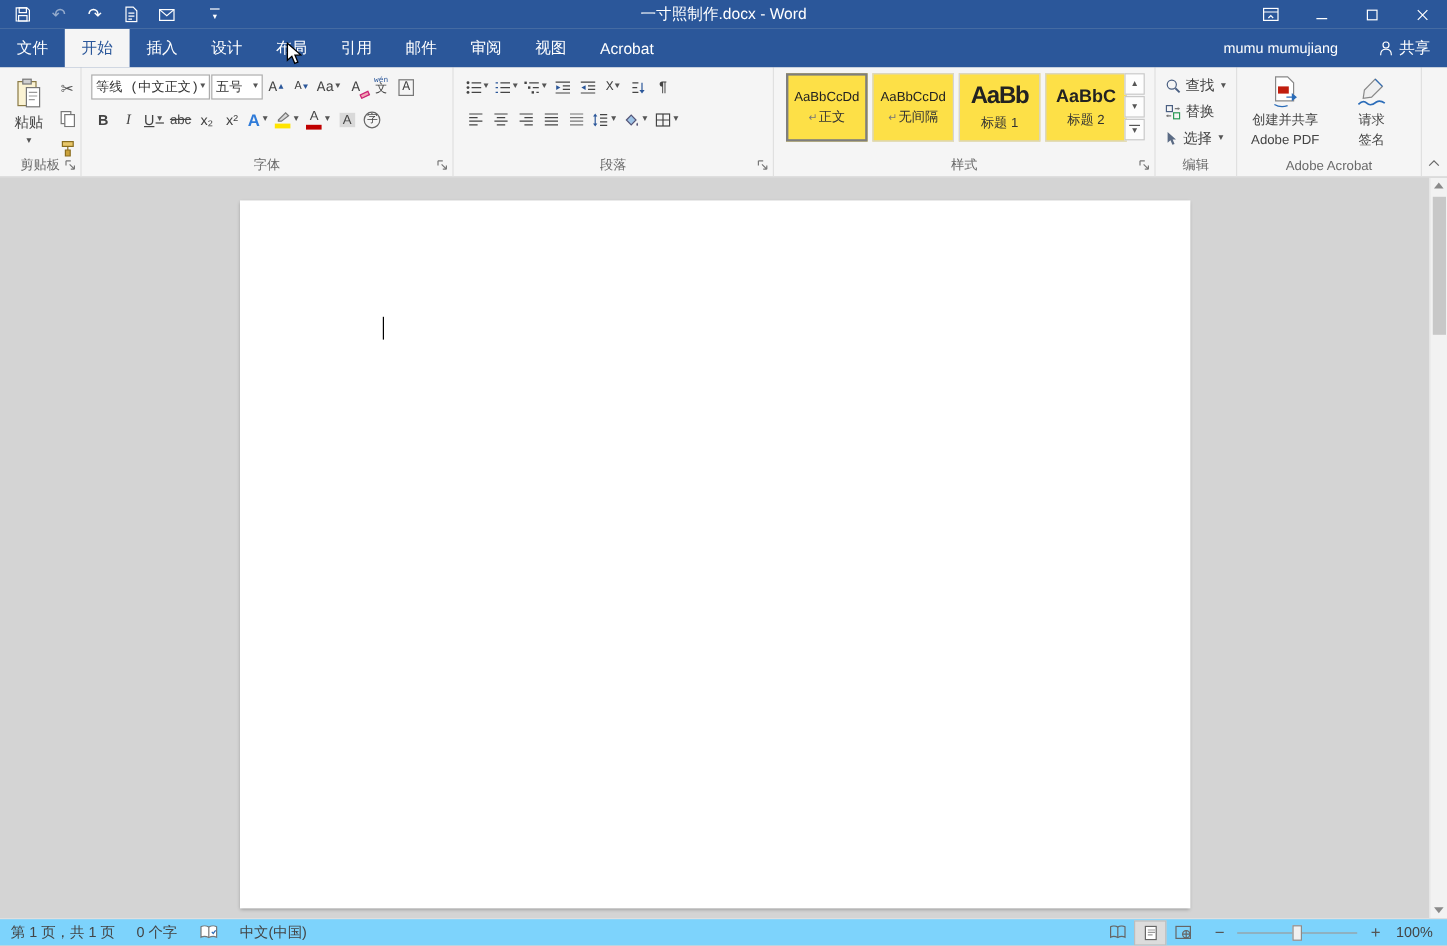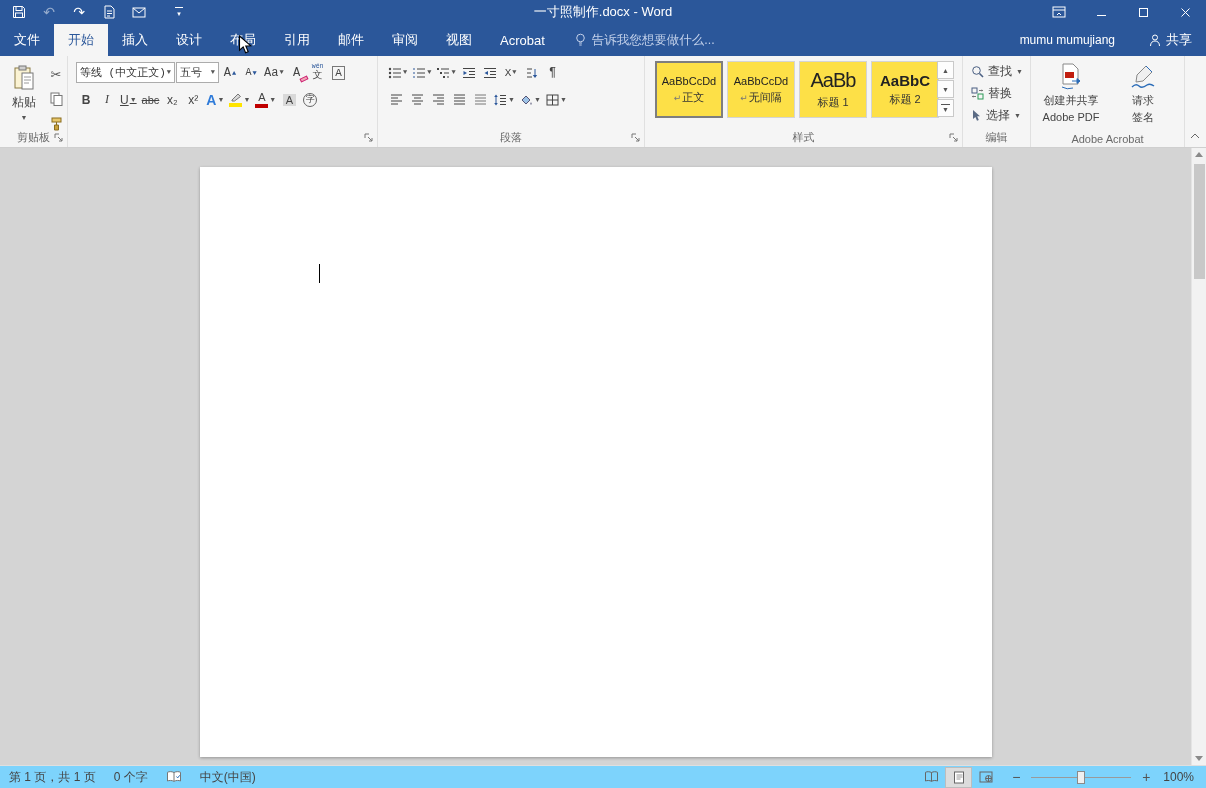--- a/index.html
+++ b/index.html
@@ -67,21 +67,21 @@
 
   
   .g-para { width:267px; }
 
   
   .g-styles { width:318px; }
   .gallery { position:absolute; left:10px; top:5px; display:flex; gap:4px; }
   .stylecard { width:68px; height:57px; background:#fde047; border:1px solid #d4d4d4; display:flex; flex-direction:column; align-items:center; justify-content:center; gap:3px; cursor:default; }
   .stylecard.sel { border:2px solid #7e7e7e; }
   .sc-prev { font-size:11px; color:#222; white-space:nowrap; }
-  .sc-prev.h1 { font-size:20px; font-weight:normal; letter-spacing:-1px; }
+  .sc-prev.h1 { font-size:20px; font-weight:bold; letter-spacing:-1px; }
   .sc-prev.h2 { font-size:15px; font-weight:bold; }
   .sc-name { font-size:11px; color:#333; white-space:nowrap; }
   .sc-name .mk { font-size:9px; color:#777; margin-right:1px; }
   .galscroll { position:absolute; right:8px; top:5px; display:flex; flex-direction:column; gap:1px; }
   .galbtn { width:17px; height:18px; background:#fdfdfd; border:1px solid #c9c9c9; display:flex; flex-direction:column; align-items:center; justify-content:center; color:#555; font-size:7px; }
   .galbtn .mline { width:9px; height:1px; background:#555; margin-bottom:1px; }
 
   
   .g-edit { width:68px; padding-top:4px; }
   .edrow { display:flex; align-items:center; gap:4px; height:22px; padding-left:8px; font-size:12px; color:#444; }
@@ -193,27 +193,20 @@
     <div class="tab">文件</div>
     <div class="tab active">开始</div>
     <div class="tab">插入</div>
     <div class="tab">设计</div>
     <div class="tab">布局</div>
     <div class="tab">引用</div>
     <div class="tab">邮件</div>
     <div class="tab">审阅</div>
     <div class="tab">视图</div>
     <div class="tab">Acrobat</div>
-    <div class="tellme">
-      <svg class="ic" width="11" height="14" viewBox="0 0 11 14">
-          <circle cx="5.5" cy="5" r="3.8" fill="none" stroke="#c3d1ea"></circle>
-          <path d="M4 10 h3 M4.3 12 h2.4" stroke="#c3d1ea"></path>
-        </svg>
-      <span>告诉我您想要做什么...</span>
-    </div>
     <div class="tr-right">
       <span class="username">mumu mumujiang</span>
       <div class="share">
         <svg class="ic" width="12" height="13" viewBox="0 0 12 13">
             <circle cx="6" cy="3.5" r="2.5" fill="none" stroke="#fff"></circle>
             <path d="M1.5 12 c0-3.4 2-5 4.5-5 s4.5 1.6 4.5 5" fill="none" stroke="#fff"></path>
           </svg>
         <span>共享</span>
       </div>
     </div>
@@ -332,20 +325,21 @@
             </span>
           <span class="car">▼</span>
         </div>
         <div class="sbtn b-shade">
             <span>A</span>
           </div>
         <div class="sbtn b-enclose">
             <span>字</span>
           </div>
       </div>
+      <div class="glabel">字体</div>
       <div class="launcher">
         <svg class="ic" width="11" height="11" viewBox="0 0 11 11">
             <path d="M2 2 v4 M2 2 h4" stroke="#777" fill="none"></path>
             <path d="M5 5 l4 4 M9 9 v-3 M9 9 h-3" stroke="#777" fill="none"></path>
           </svg>
       </div>
     </div>
 
     <div class="rgroup g-para">
       <div class="fr1">

